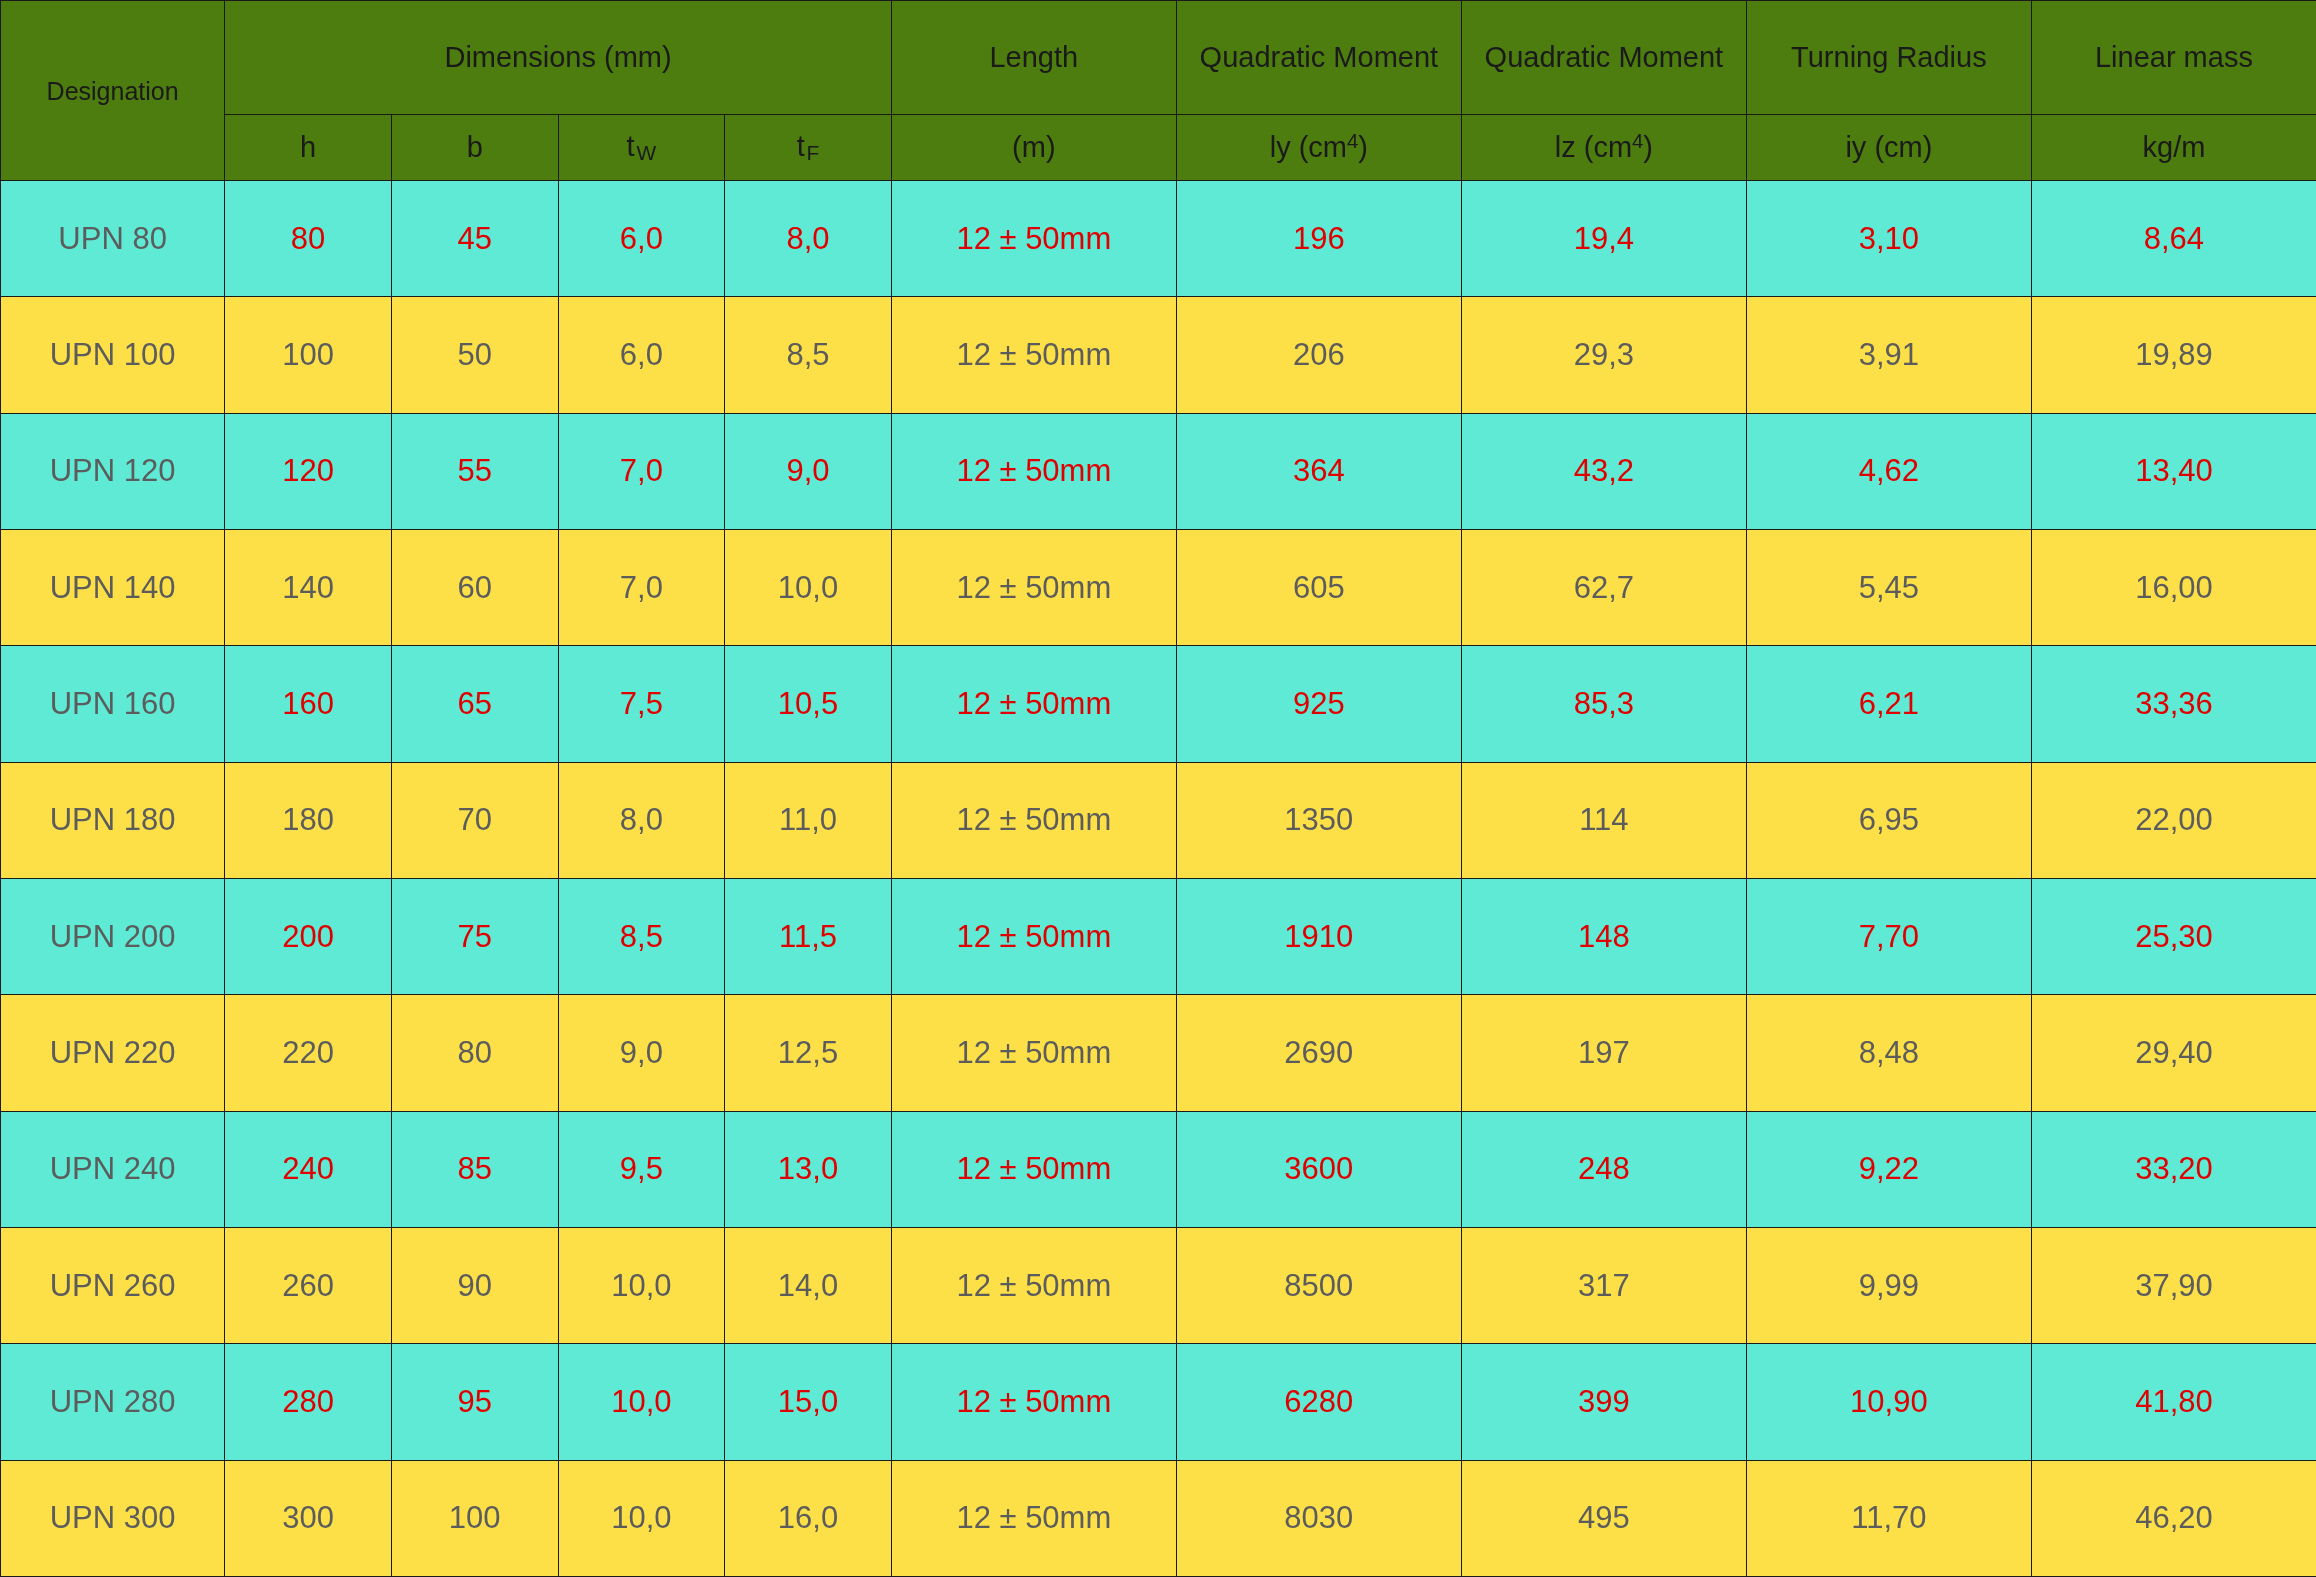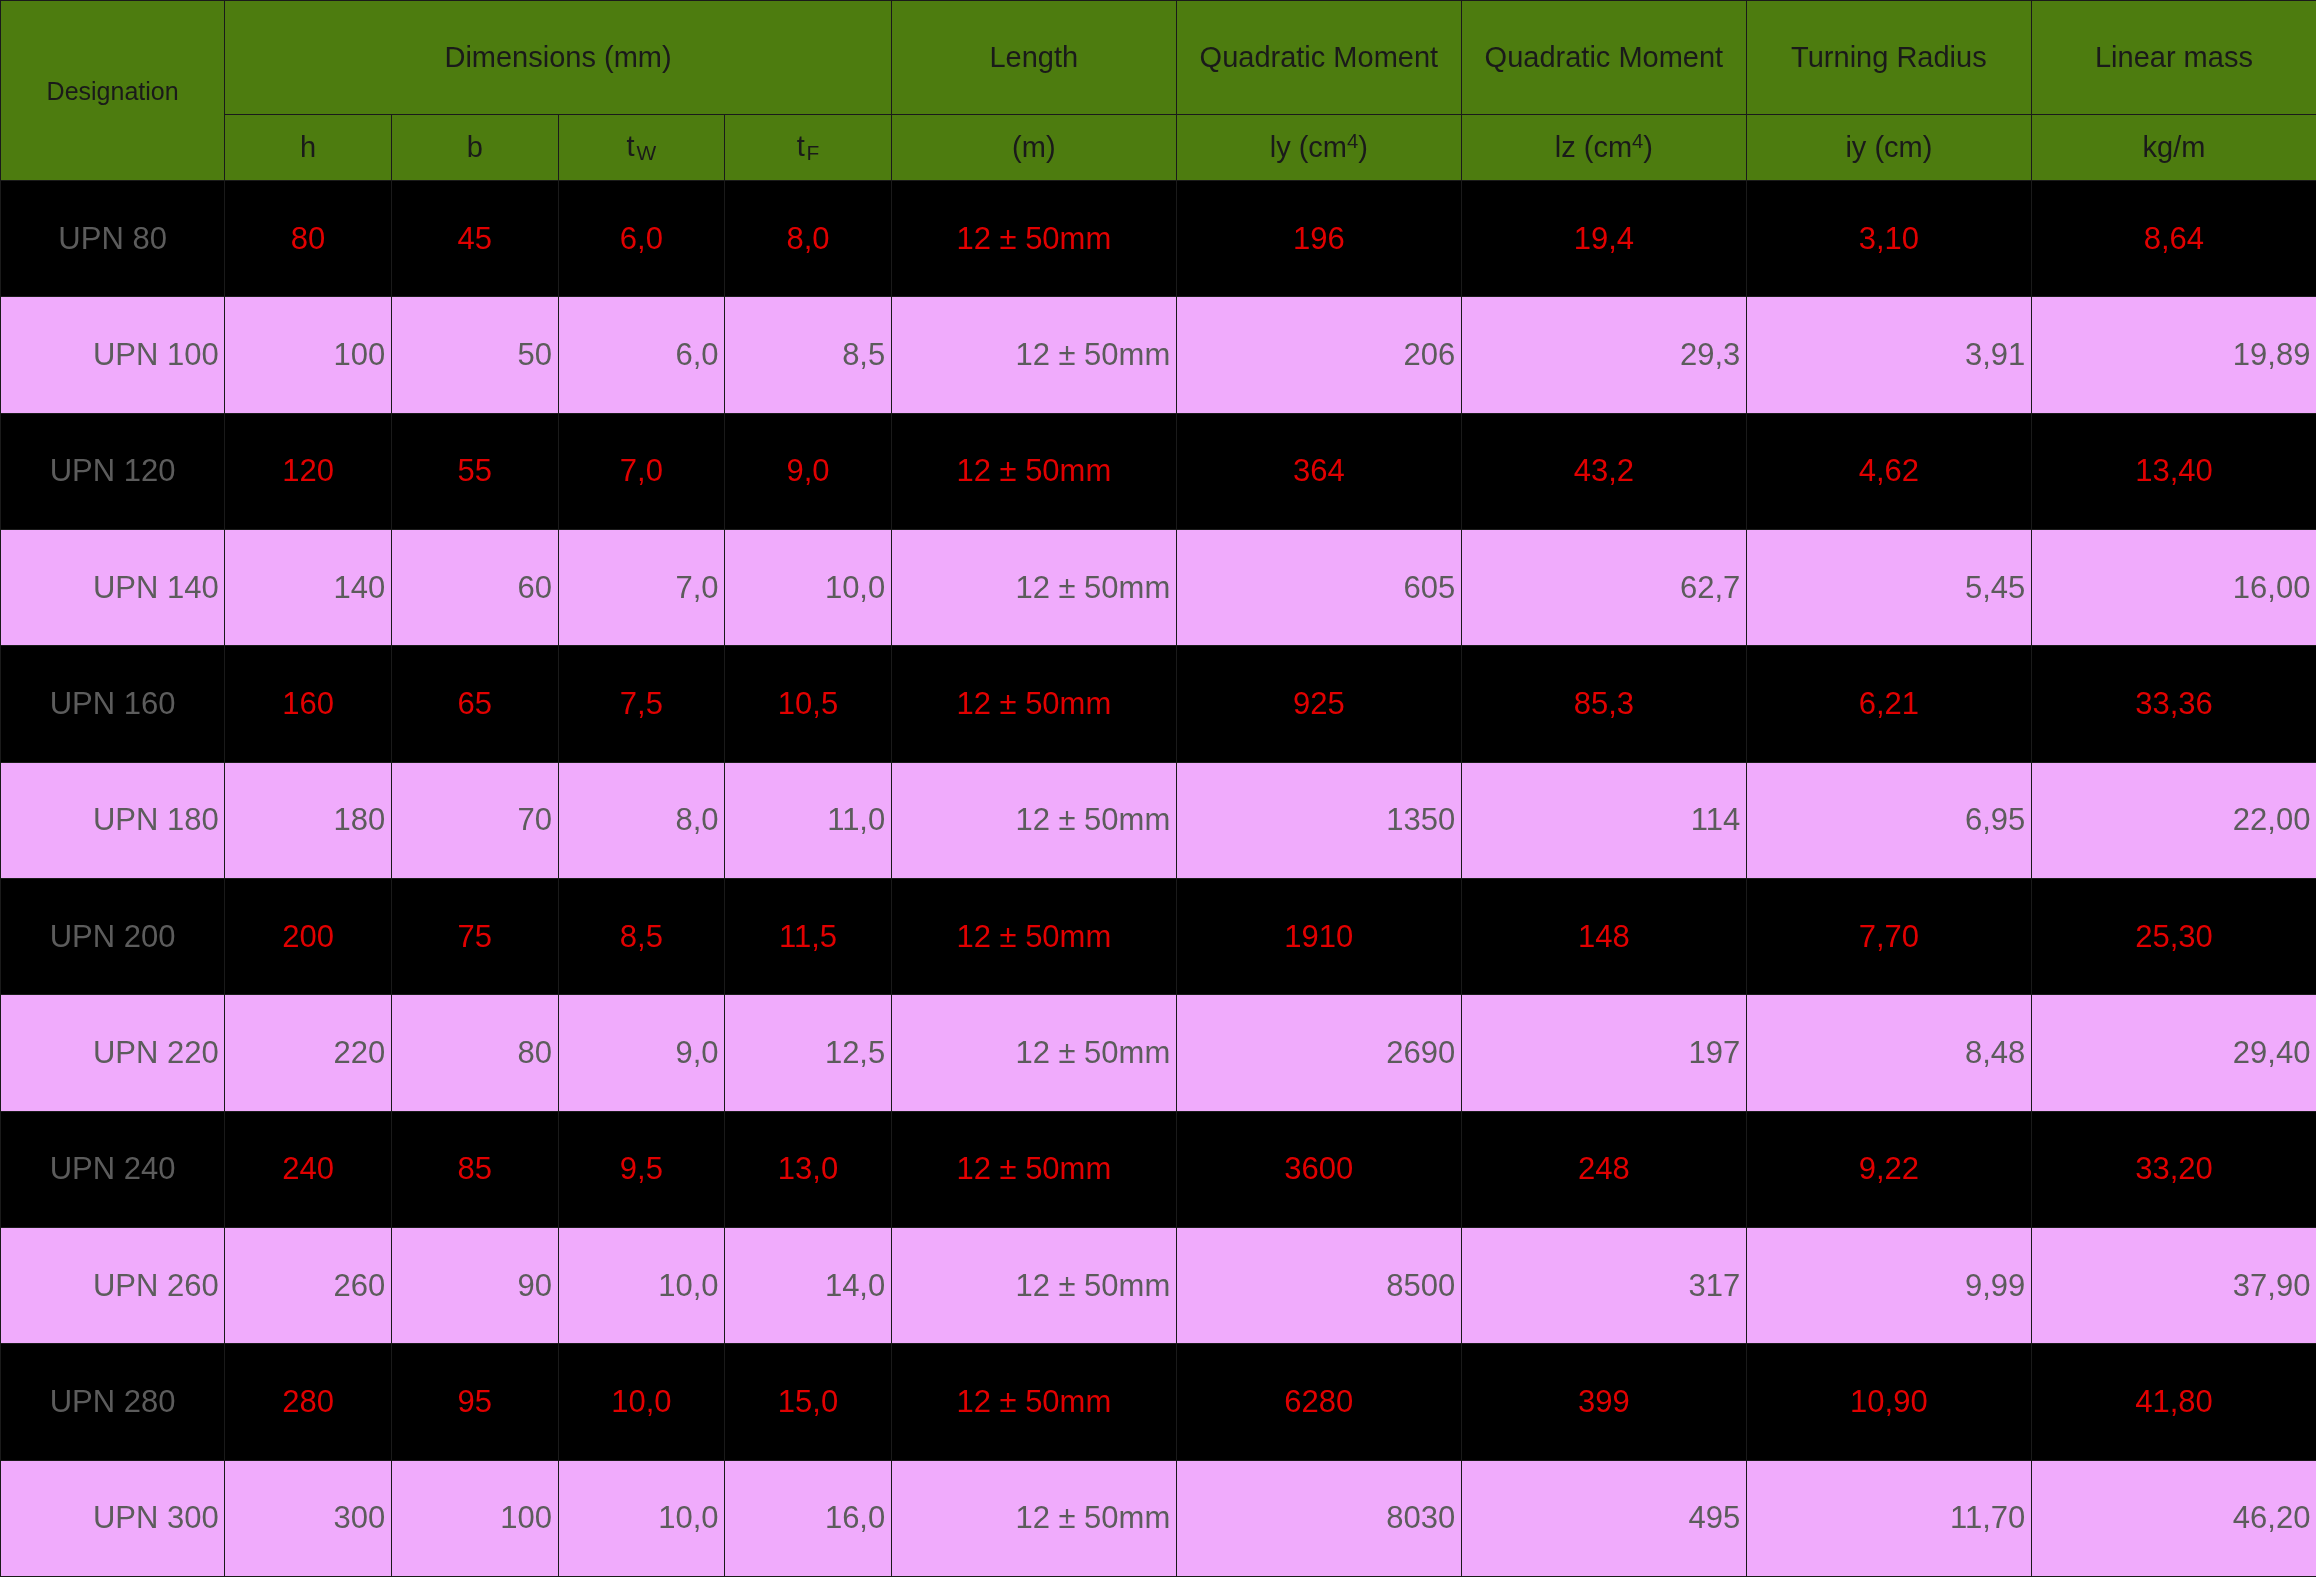--- a/index.html
+++ b/index.html
@@ -107,22 +107,22 @@
   sup.sp {
     font-size: 0.70em;
     vertical-align: 0.45em;
   }
 
   
   tbody td {
     font-size: 31px;
     height: 74px;
   }
-  tbody tr.odd  td { background: #000000; color: #e10000; }
-  tbody tr.even td { background: #f0abfc; color: #5c5c5c; text-align: right; }
+  tbody tr.odd  td { background: #5eead4; color: #e10000; }
+  tbody tr.even td { background: #fde047; color: #5c5c5c; }
   tbody td.designation { color: #5c5c5c !important; }
 
   
   col.c-desig  { width: 144px; }
   col.c-h      { width: 107px; }
   col.c-b      { width: 107px; }
   col.c-tw     { width: 107px; }
   col.c-tf     { width: 107px; }
   col.c-len    { width: 183px; }
   col.c-iy     { width: 183px; }

